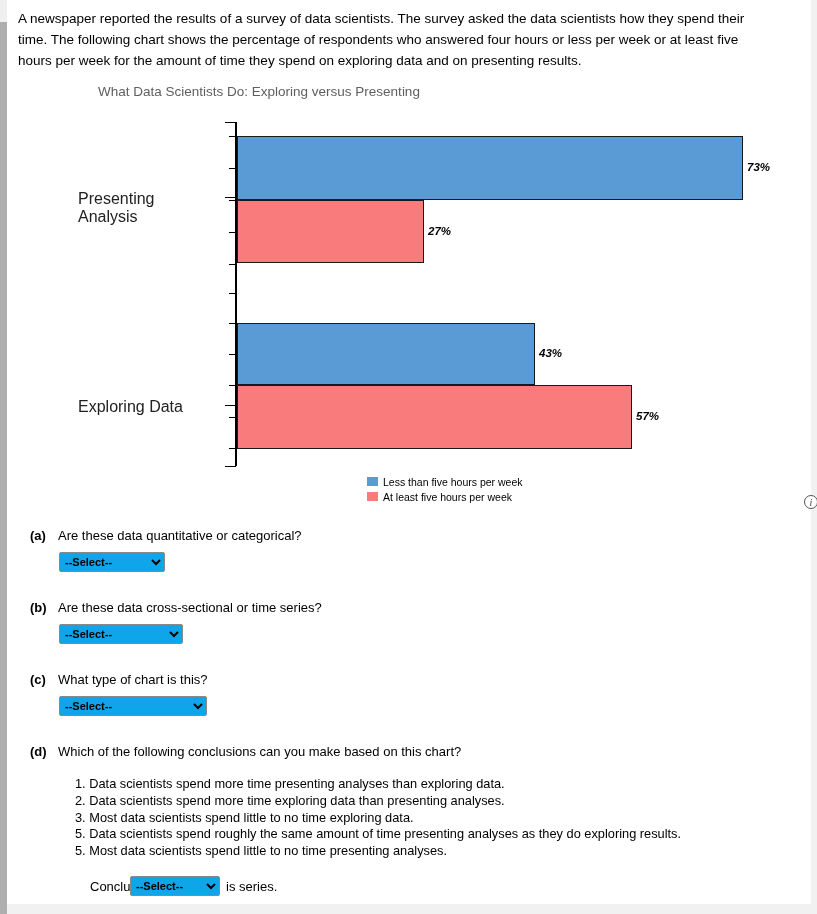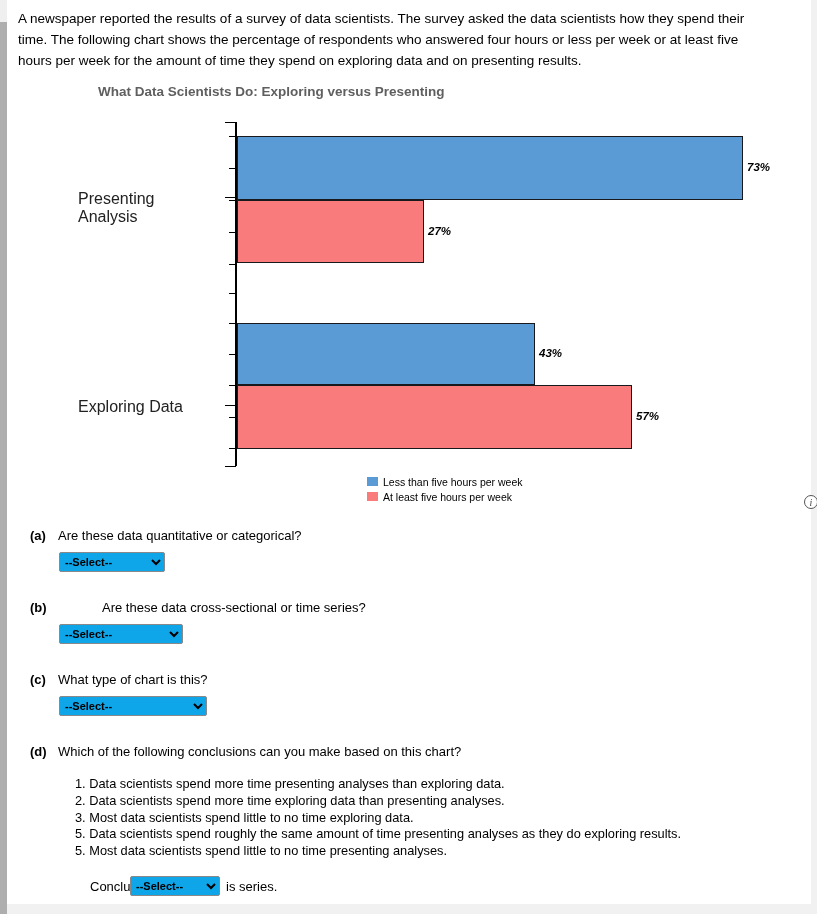--- a/index.html
+++ b/index.html
@@ -7,21 +7,21 @@
     position:relative;width:817px;height:914px;background:#fff;overflow:hidden;
     font-family:"Liberation Sans","DejaVu Sans",sans-serif;color:#000;
   }
   
   .left-track{position:absolute;left:0;top:0;width:7px;height:914px;background:#efefef;}
   .left-thumb{position:absolute;left:0;top:22px;width:7px;height:892px;background:#aeaeae;}
   .right-track{position:absolute;right:0;top:0;width:6px;height:914px;background:#f1f1f1;}
   .bottom-track{position:absolute;left:7px;bottom:0;width:810px;height:10px;background:#f1f1f1;}
 
   .para{position:absolute;left:18px;top:8px;width:790px;font-size:13.5px;line-height:21px;}
-  .chart-title{position:absolute;left:98px;top:84px;font-size:13.5px;color:#5f5f5f;font-weight:bold;}
+  .chart-title{position:absolute;left:98px;top:84px;font-size:13.5px;color:#5f5f5f;}
 
   
   .axis{position:absolute;left:235px;top:122px;width:2px;height:344px;background:#000;}
   .tick{position:absolute;height:1px;background:#000;}
   .bar{position:absolute;border:1px solid #17191c;box-sizing:border-box;}
   .bar-label{position:absolute;font-size:11.5px;font-weight:bold;font-style:italic;}
   .cat-label{position:absolute;left:78px;width:134px;text-align:left;font-size:16px;color:#222;}
 
   .legend{position:absolute;left:367px;top:474px;font-size:10.5px;}
   .legend-row{display:flex;align-items:center;height:15px;}
@@ -104,21 +104,21 @@
 
   <div class="info-icon">i</div>
 
   <div class="q-label" style="left:30px;top:528px;">(a)</div>
   <div class="q-text" style="left:58px;top:528px;">Are these data quantitative or categorical?</div>
   <select style="left:59px;top:552px;width:106px;">
     <option>--Select--</option>
   </select>
 
   <div class="q-label" style="left:30px;top:600px;">(b)</div>
-  <div class="q-text" style="left:58px;top:600px;margin-left:44px;">Are these data cross-sectional or time series?</div>
+  <div class="q-text" style="left:58px;top:600px;">Are these data cross-sectional or time series?</div>
   <select style="left:59px;top:624px;width:124px;">
     <option>--Select--</option>
   </select>
 
   <div class="q-label" style="left:30px;top:672px;">(c)</div>
   <div class="q-text" style="left:58px;top:672px;">What type of chart is this?</div>
   <select style="left:59px;top:696px;width:148px;">
     <option>--Select--</option>
   </select>
 

